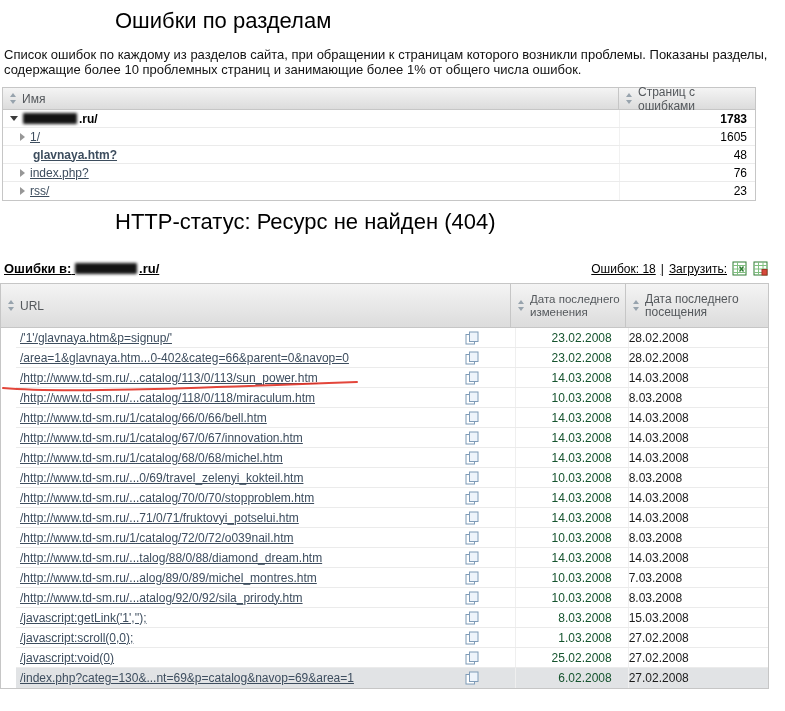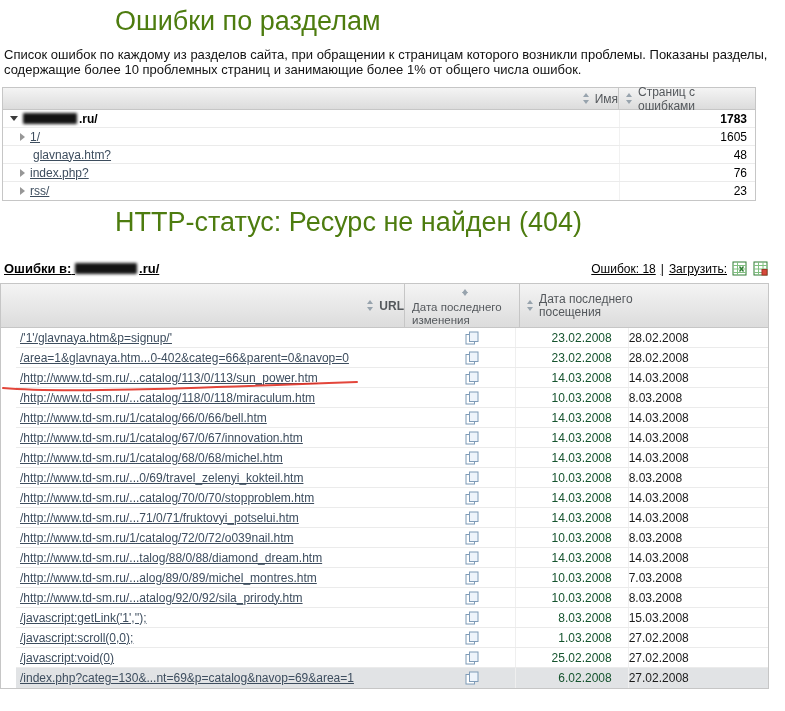--- a/index.html
+++ b/index.html
@@ -2,32 +2,32 @@
 <html><head>
 <meta charset="utf-8">
 <style>
   * { box-sizing: border-box; }
   html,body { margin:0; padding:0; }
   body {
     width:785px; height:711px; background:#fff; overflow:hidden;
     font-family:"Liberation Sans", sans-serif; color:#000; position:relative;
   }
   .title {
-    font-size:27px; font-weight:400; margin:8px 0 0 115px; line-height:26px; color:#4d7c0f;
+    font-size:22px; font-weight:400; margin:8px 0 0 115px; line-height:26px; color:#000000;
   }
   .desc {
     font-size:13px; line-height:15px; margin:13px 10px 0 4px; color:#111;
   }
   
   .grid { border:1px solid #c6c6c6; background:#fff; }
   .ghead {
     background:linear-gradient(#f4f4f4,#dcdcdc);
     border-bottom:1px solid #c6c6c6; color:#54585c; display:flex;
   }
-  .hcell { display:flex; align-items:center; gap:5px; cursor:pointer;justify-content:flex-end; }
+  .hcell { display:flex; align-items:center; gap:5px; cursor:pointer; }
   .sort-icon { display:inline-block; width:7px; height:11px; position:relative; flex:0 0 7px; }
   .sort-icon::before {
     content:""; position:absolute; top:0; left:0;
     border-left:3.5px solid transparent; border-right:3.5px solid transparent;
     border-bottom:4px solid #97a3ad;
   }
   .sort-icon::after {
     content:""; position:absolute; bottom:0; left:0;
     border-left:3.5px solid transparent; border-right:3.5px solid transparent;
     border-top:4px solid #97a3ad;
@@ -36,39 +36,39 @@
   
   .table1 { margin:10px 0 0 2px; width:754px; font-size:12px; }
   .table1 .ghead { height:22px; font-size:12px; }
   .t1-hname { flex:1; padding-left:7px; border-right:1px solid #c6c6c6; height:100%; }
   .t1-hcount { width:136px; padding-left:7px; height:100%; }
   .t1-row { display:flex; height:18px; align-items:center; border-bottom:1px solid #ebebeb; }
   .t1-row:last-child { border-bottom:none; }
   .t1-name { flex:1; display:flex; align-items:center; height:100%; border-right:1px solid #f1f1f1; white-space:nowrap; overflow:hidden; }
   .t1-count { width:135px; text-align:right; padding-right:8px; }
   .bold { font-weight:bold; }
-  .lvl0 { padding-left:7px; } .lvl1 { padding-left:17px; } .lvl2 { padding-left:30px; }
+  .lvl0 { padding-left:7px; } .lvl1 { padding-left:17px; } .lvl2 { padding-left:30px;font-weight:bold; }
   .tri { display:inline-block; width:0; height:0; margin-right:5px; flex:0 0 auto; cursor:pointer; }
   .tri-down { border-left:4px solid transparent; border-right:4px solid transparent; border-top:5px solid #3c3c3c; }
   .tri-right { border-top:4px solid transparent; border-bottom:4px solid transparent; border-left:5px solid #979797; }
   .redacted { display:inline-block; width:54px; height:11px; background:#141414; filter:blur(1.6px); border-radius:1px; margin-right:2px; }
   .redacted.wide { width:62px; }
   
   .errors-bar {
     display:flex; justify-content:space-between; align-items:center;
     margin:26px 16px 0 4px; font-size:13px;text-decoration:underline;
   }
   .errors-bar .left { font-weight:bold; display:flex; align-items:center; }
   .errors-bar .right { font-size:12px; display:flex; align-items:center; gap:5px; color:#000; }
   .dl-icon { display:inline-block; width:16px; height:15px; cursor:pointer; }
   
   .table2 { margin-top:7px; width:769px; font-size:12px; position:relative; }
   .table2 .ghead { height:44px; }
-  .t2-h-url { width:404px; padding-left:15px; border-right:1px solid #c6c6c6; height:100%; font-size:12px;font-weight:bold; }
-  .t2-h-date1 { width:115px; padding-left:7px; border-right:1px solid #c6c6c6; height:100%; font-size:11.5px; line-height:13px;flex-direction:column; }
+  .t2-h-url { width:510px; padding-left:7px; border-right:1px solid #c6c6c6; height:100%; font-size:12px; }
+  .t2-h-date1 { width:115px; padding-left:7px; border-right:1px solid #c6c6c6; height:100%; font-size:11.5px; line-height:13px; }
   .t2-h-date2 { width:142px; padding-left:7px; height:100%; font-size:12px; line-height:13px; }
   .t2-row { display:flex; height:20px; align-items:center; border-bottom:1px solid #ebebeb; background:#fff;margin-left:15px; }
   .t2-row:last-child { border-bottom:none; }
   .t2-row.shaded { background:#e1e3e5; }
   .t2-url { width:455px; padding-left:4px; white-space:nowrap; overflow:hidden; height:100%; display:flex; align-items:center; }
   .t2-iconcell { width:55px; height:100%; display:flex; align-items:center; padding-left:3px; border-right:1px solid #efefef; }
   .copy-icon { display:inline-block; width:14px; height:14px; cursor:pointer; }
   .t2-date1 { width:115px; text-align:right; padding-right:16px; border-right:1px solid #efefef; height:100%; line-height:20px; color:#14532d; }
   .t2-date2 { width:142px; padding-right:12px; height:100%; line-height:20px; color:#1a1a1a; }
   .annot-svg { position:absolute; left:0; top:95px; pointer-events:none; z-index:5; }

